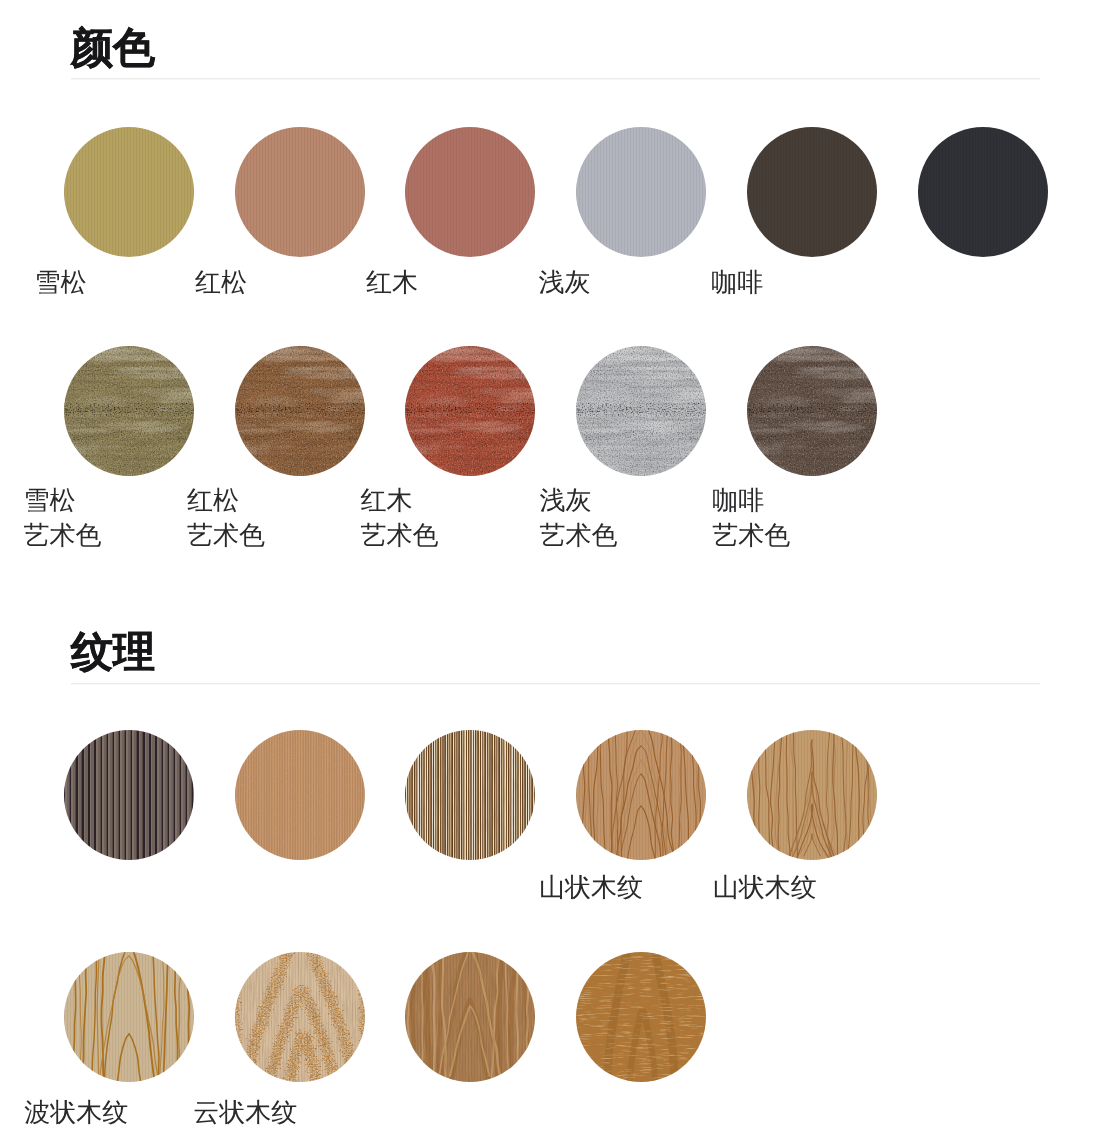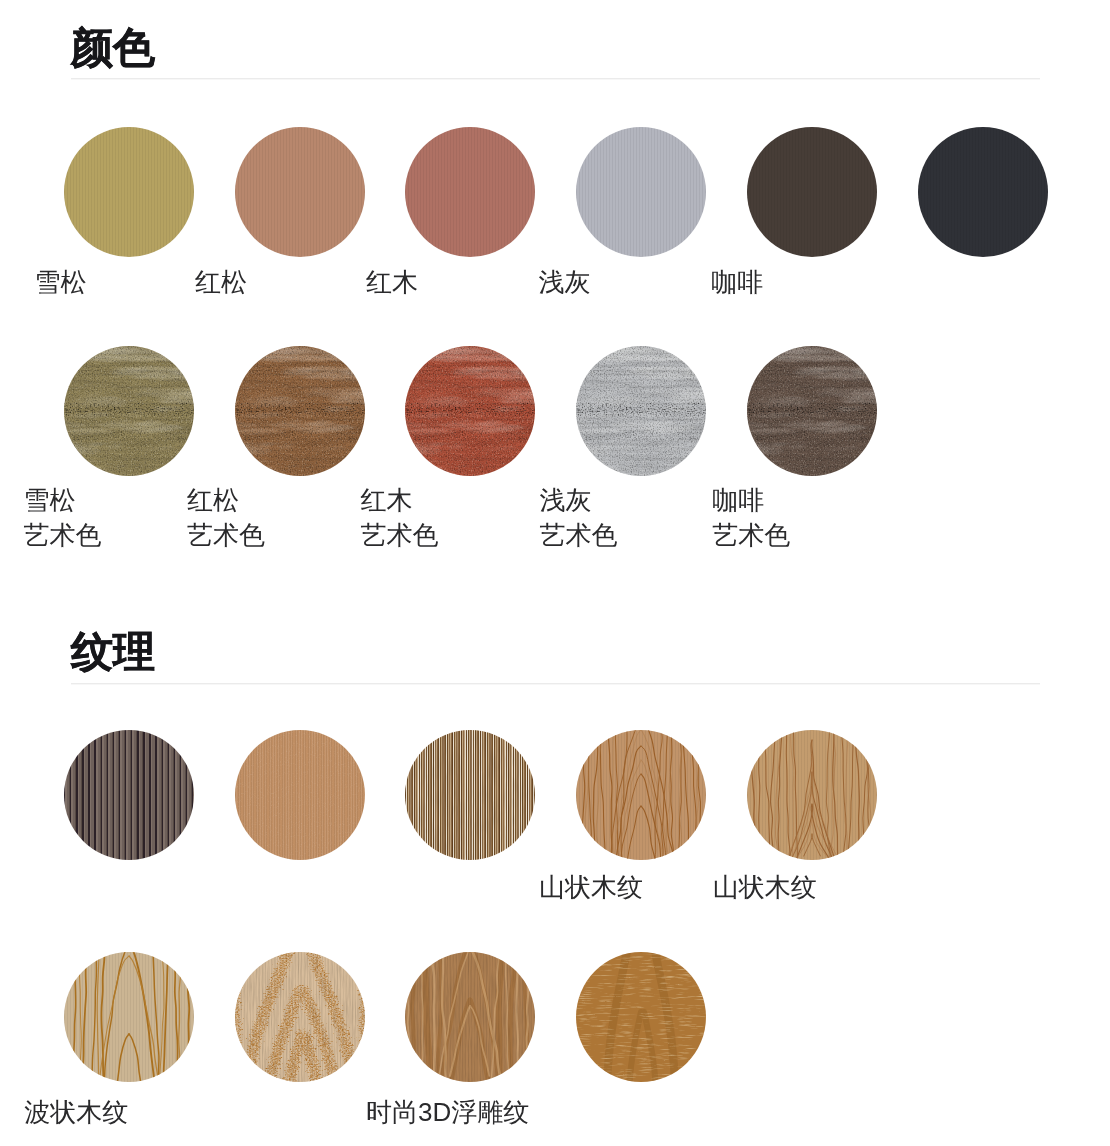--- a/index.html
+++ b/index.html
@@ -326,20 +326,21 @@
         <path d="M70 40 C 76 58, 88 84, 94 108 C 98 122, 99 130, 99 136"></path>
         <path d="M66 84 C 62 98, 56 118, 54 136"></path>
         <path d="M70 84 C 74 98, 80 118, 82 136"></path>
         <path d="M2 -6 C -2 30, -2 70, 2 136"></path>
         <path d="M128 -6 C 132 30, 132 70, 128 136"></path>
       </g>
     </g>
     <rect width="130" height="130" filter="url(#f-vfib)" opacity="0.18"></rect>
           </svg>
         </div>
+        <div class="cap" style="top: 142.9px; left: -41.4px;">云状木纹</div>
       </div>
       <div class="cell" style="left: 405.4px; top: 952px; height: 219px;">
         <div class="disc stripe-fiber" style="background-color: rgb(173, 127, 82);">
           <svg viewBox="0 0 130 130" preserveAspectRatio="none">
             <g fill="none" stroke="#9c6833" stroke-linecap="round" opacity="0.55">
               <path d="M65.0 -10.0 C64.5 -9.0 63.3 -7.7 61.9 -4.0 C60.5 -0.3 58.0 6.7 56.5 12.0 C55.0 17.3 53.9 22.7 52.7 28.0 C51.5 33.3 50.3 38.7 49.4 44.0 C48.6 49.3 48.3 54.7 47.5 60.0 C46.7 65.3 45.7 70.7 44.6 76.0 C43.5 81.3 41.9 86.7 41.1 92.0 C40.3 97.3 40.5 102.7 39.9 108.0 C39.3 113.3 37.9 121.3 37.5 124.0" stroke-width="4.31"></path>
               <path d="M65.0 -10.0 C65.4 -9.0 66.2 -7.7 67.5 -4.0 C68.8 -0.3 71.4 6.7 72.9 12.0 C74.4 17.3 75.4 22.7 76.6 28.0 C77.8 33.3 79.1 38.7 80.3 44.0 C81.4 49.3 82.5 54.7 83.4 60.0 C84.4 65.3 84.9 70.7 85.7 76.0 C86.6 81.3 87.6 86.7 88.4 92.0 C89.3 97.3 90.0 102.7 90.7 108.0 C91.4 113.3 92.4 121.3 92.7 124.0" stroke-width="3.76"></path>
               <path d="M65.0 48.0 C64.6 49.0 63.7 50.3 62.4 54.0 C61.1 57.7 58.7 64.7 57.4 70.0 C56.0 75.3 55.5 80.7 54.5 86.0 C53.5 91.3 52.4 96.7 51.3 102.0 C50.3 107.3 49.1 112.7 48.2 118.0 C47.2 123.3 46.1 131.3 45.7 134.0" stroke-width="4.74"></path>
               <path d="M65.0 48.0 C65.4 49.0 66.3 50.3 67.4 54.0 C68.6 57.7 70.7 64.7 72.2 70.0 C73.7 75.3 75.4 80.7 76.4 86.0 C77.5 91.3 77.6 96.7 78.4 102.0 C79.2 107.3 80.0 112.7 81.0 118.0 C82.0 123.3 83.9 131.3 84.5 134.0" stroke-width="4.75"></path>
               <path d="M10.3 -8.0 C10.1 -5.3 9.4 2.7 9.1 8.0 C8.8 13.3 8.8 18.7 8.7 24.0 C8.5 29.3 8.6 34.7 8.3 40.0 C8.0 45.3 7.0 50.7 6.9 56.0 C6.9 61.3 7.8 66.7 8.1 72.0 C8.3 77.3 8.5 82.7 8.7 88.0 C8.8 93.3 8.7 98.7 8.9 104.0 C9.1 109.3 9.5 114.7 9.9 120.0 C10.2 125.3 10.8 133.3 11.0 136.0" stroke-width="3.96"></path>
@@ -359,21 +360,20 @@
               <path d="M26.2 -8.0 C26.3 -5.3 26.5 2.7 26.9 8.0 C27.4 13.3 28.6 18.7 29.1 24.0 C29.5 29.3 29.5 34.7 29.5 40.0 C29.5 45.3 29.1 50.7 29.0 56.0 C29.0 61.3 29.2 66.7 29.3 72.0 C29.4 77.3 29.4 82.7 29.5 88.0 C29.5 93.3 29.7 98.7 29.6 104.0 C29.5 109.3 29.3 114.7 29.0 120.0 C28.8 125.3 28.2 133.3 28.0 136.0" stroke-width="2.46"></path>
               <path d="M38.5 -8.0 C38.4 -5.3 38.2 2.7 38.1 8.0 C38.0 13.3 38.0 18.7 37.8 24.0 C37.6 29.3 37.1 34.7 37.0 40.0 C36.9 45.3 36.9 50.7 37.3 56.0 C37.6 61.3 38.8 66.7 39.2 72.0 C39.7 77.3 39.9 82.7 40.1 88.0 C40.3 93.3 40.6 98.7 40.7 104.0 C40.7 109.3 40.0 114.7 40.2 120.0 C40.4 125.3 41.7 133.3 42.0 136.0" stroke-width="2.34"></path>
               <path d="M93.8 -8.0 C93.7 -5.3 93.8 2.7 93.5 8.0 C93.2 13.3 92.2 18.7 92.1 24.0 C91.9 29.3 93.0 34.7 92.6 40.0 C92.3 45.3 90.6 50.7 90.1 56.0 C89.6 61.3 89.7 66.7 89.4 72.0 C89.2 77.3 88.9 82.7 88.7 88.0 C88.5 93.3 88.4 98.7 88.2 104.0 C87.9 109.3 87.3 114.7 87.1 120.0 C86.8 125.3 86.7 133.3 86.7 136.0" stroke-width="1.67"></path>
               <path d="M100.3 -8.0 C100.4 -5.3 100.9 2.7 101.0 8.0 C101.0 13.3 100.6 18.7 100.7 24.0 C100.8 29.3 101.5 34.7 101.8 40.0 C102.1 45.3 102.4 50.7 102.4 56.0 C102.5 61.3 101.9 66.7 101.9 72.0 C101.9 77.3 102.4 82.7 102.5 88.0 C102.6 93.3 102.3 98.7 102.5 104.0 C102.7 109.3 103.3 114.7 103.5 120.0 C103.7 125.3 103.5 133.3 103.5 136.0" stroke-width="1.44"></path>
               <path d="M114.6 -8.0 C114.4 -5.3 114.0 2.7 113.6 8.0 C113.2 13.3 112.5 18.7 112.2 24.0 C111.9 29.3 111.9 34.7 111.8 40.0 C111.6 45.3 111.4 50.7 111.4 56.0 C111.5 61.3 111.7 66.7 112.0 72.0 C112.2 77.3 112.8 82.7 112.9 88.0 C112.9 93.3 112.4 98.7 112.5 104.0 C112.6 109.3 112.9 114.7 113.3 120.0 C113.7 125.3 114.6 133.3 114.8 136.0" stroke-width="2.08"></path>
               <path d="M125.0 -8.0 C124.8 -5.3 124.0 2.7 123.7 8.0 C123.4 13.3 123.2 18.7 123.1 24.0 C123.1 29.3 123.5 34.7 123.3 40.0 C123.2 45.3 122.1 50.7 122.0 56.0 C121.9 61.3 122.9 66.7 122.8 72.0 C122.8 77.3 121.6 82.7 121.6 88.0 C121.6 93.3 122.5 98.7 122.8 104.0 C123.2 109.3 123.4 114.7 123.6 120.0 C123.8 125.3 124.1 133.3 124.2 136.0" stroke-width="2.00"></path>
             </g>
             <rect width="130" height="130" filter="url(#f-vfib)" opacity="0.16"></rect>
           </svg>
         </div>
-        <div class="cap" style="top: 142.9px; left: -39.4px;">时尚3D浮雕纹</div>
       </div>
       <div class="cell" style="left: 576.1px; top: 952px; height: 219px;">
         <div class="disc" style="background-color: rgb(173, 118, 54);">
           <svg viewBox="0 0 130 130" preserveAspectRatio="none">
     <g fill="none" stroke="#8c5a20" stroke-linecap="round" opacity="0.32">
       <path d="M52 -6 C 46 26, 38 56, 34 92 C 32 112, 31 126, 31 136" stroke-width="8"></path>
       <path d="M78 -6 C 84 26, 92 56, 96 92 C 98 112, 99 126, 99 136" stroke-width="8"></path>
       <path d="M65 60 C 61 78, 55 102, 53 136" stroke-width="6"></path>
       <path d="M68 60 C 72 78, 78 102, 80 136" stroke-width="6"></path>
     </g>

